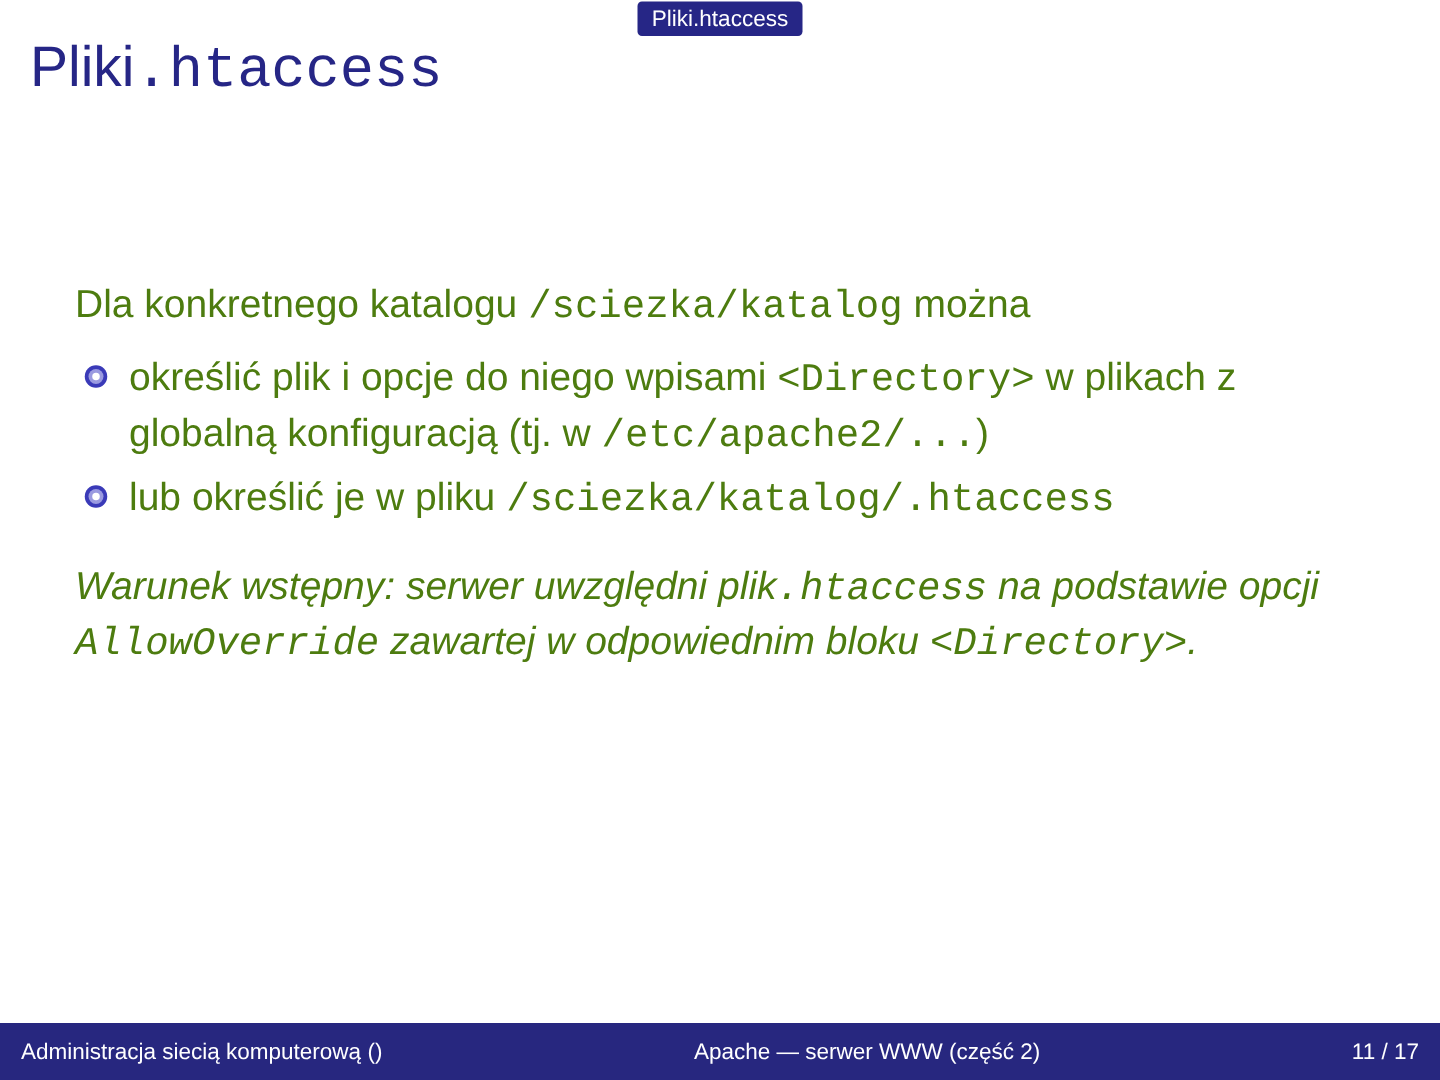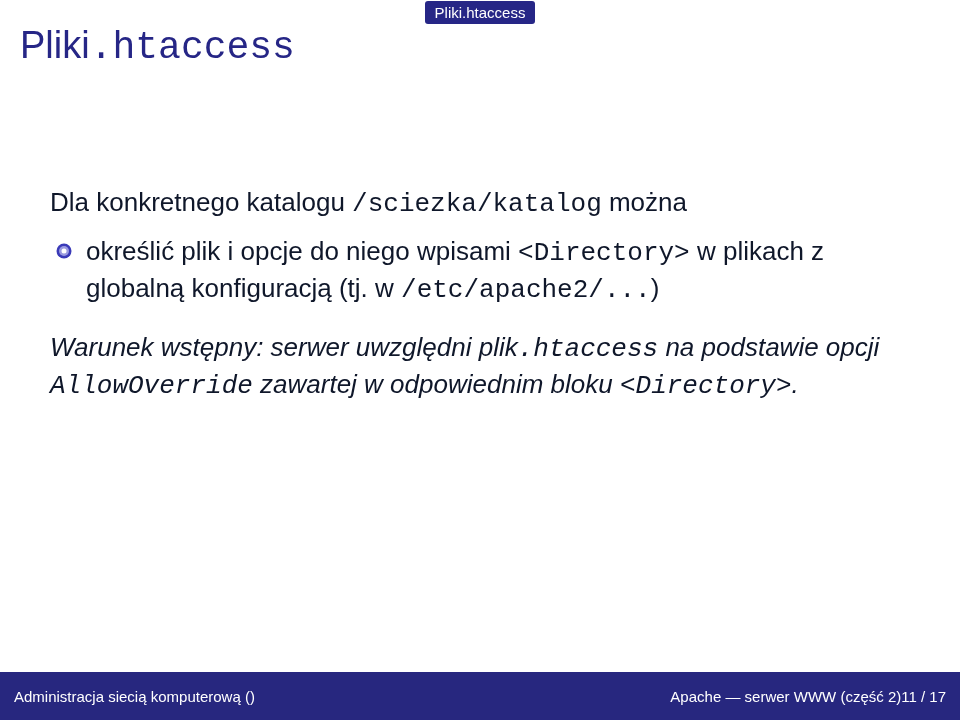--- a/index.html
+++ b/index.html
@@ -36,21 +36,21 @@
       font-size: 38px;
       font-weight: normal;
     }
     .mono { font-family: "Courier New", Courier, monospace; }
     .body-area {
       position: absolute;
       top: 185px;
       left: 50px;
       right: 55px;
       font-size: 26px;
-      color: #0f172a;
+      color: #4d7c0f;
       line-height: 1.35;
     }
     .bullet-list { list-style: none; margin-top: 12px; }
     .bullet-list li {
       position: relative;
       padding-left: 36px;
       margin-bottom: 6px;
     }
     .bullet-icon {
       position: absolute;
@@ -59,30 +59,30 @@
       width: 16px;
       height: 16px;
     }
     .bullet-icon svg { display: block; }
     .para2 { margin-top: 22px; font-style: italic; }
     .footer {
       position: absolute;
       bottom: 0;
       left: 0;
       right: 0;
-      height: 48px;
+      height: 38px;
       background: #27277f;
       color: #ffffff;
       display: flex;
       align-items: center;
       font-size: 15px;
       padding: 0 14px;
     }
     .footer-left { flex: 0 0 auto; }
-    .footer-center { flex: 1 1 auto; text-align: right; }
+    .footer-center { flex: 1 1 auto; text-align: center; }
     .footer-right { flex: 0 0 auto; text-align: right; }
   </style>
 </head>
 <body>
 
 <div class="header-bar">
   <span class="header-link">Pliki.htaccess</span>
 </div>
 
 <h1 class="slide-title">
@@ -97,20 +97,30 @@
     <li>
       <span class="bullet-icon">
         <svg viewBox="0 0 16 16">
             <circle cx="8" cy="8" r="7.5" fill="#3a3ab8"></circle>
             <circle cx="8" cy="8" r="5" fill="#9a9ae0"></circle>
             <circle cx="8" cy="8" r="2.5" fill="#ffffff"></circle>
           </svg>
       </span>
       <span>określić plik i opcje do niego wpisami </span><span class="mono">&lt;Directory&gt;</span><span> w plikach z globalną konfiguracją (tj. w </span><span class="mono">/etc/apache2/...</span><span>)</span>
     </li>
+    <li>
+      <span class="bullet-icon">
+        <svg viewBox="0 0 16 16">
+            <circle cx="8" cy="8" r="7.5" fill="#3a3ab8"></circle>
+            <circle cx="8" cy="8" r="5" fill="#9a9ae0"></circle>
+            <circle cx="8" cy="8" r="2.5" fill="#ffffff"></circle>
+          </svg>
+      </span>
+      <span>lub określić je w pliku </span><span class="mono">/sciezka/katalog/.htaccess</span><span></span><span class="mono"></span><span></span>
+    </li>
   </ul>
   <p class="para2">
     <span>Warunek wstępny: serwer uwzględni plik</span><span class="mono">.htaccess</span><span> na podstawie opcji </span><span class="mono">AllowOverride</span><span> zawartej w odpowiednim bloku </span><span class="mono">&lt;Directory&gt;</span><span>.</span>
   </p>
 </div>
 
 <div class="footer">
   <span class="footer-left">Administracja siecią komputerową ()</span>
   <span class="footer-center">Apache — serwer WWW (część 2)</span>
   <span class="footer-right">11 / 17</span>

